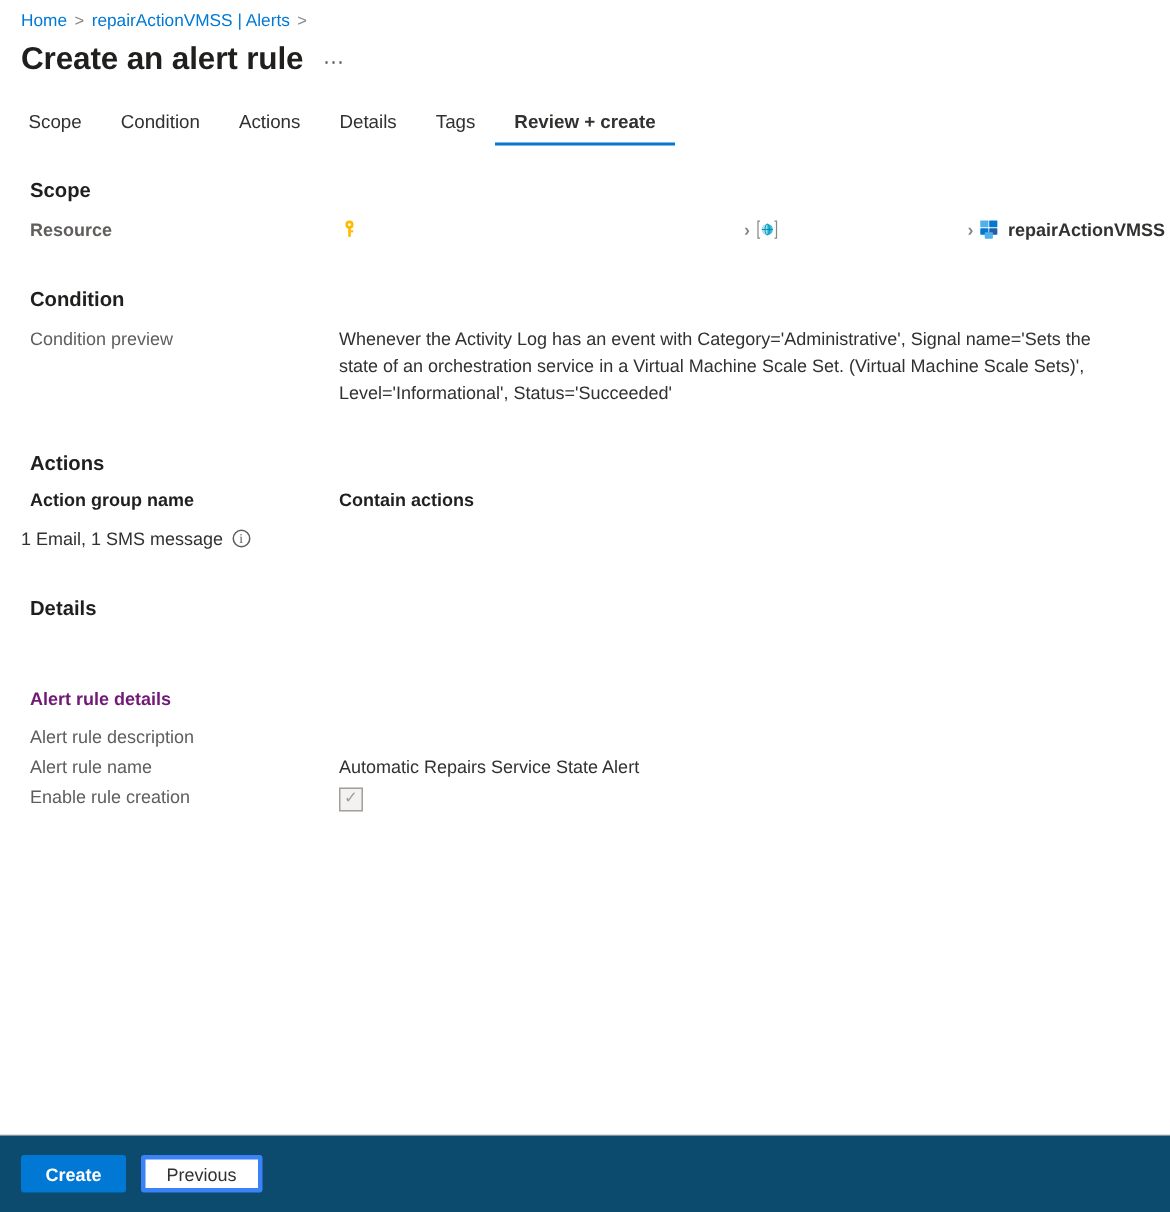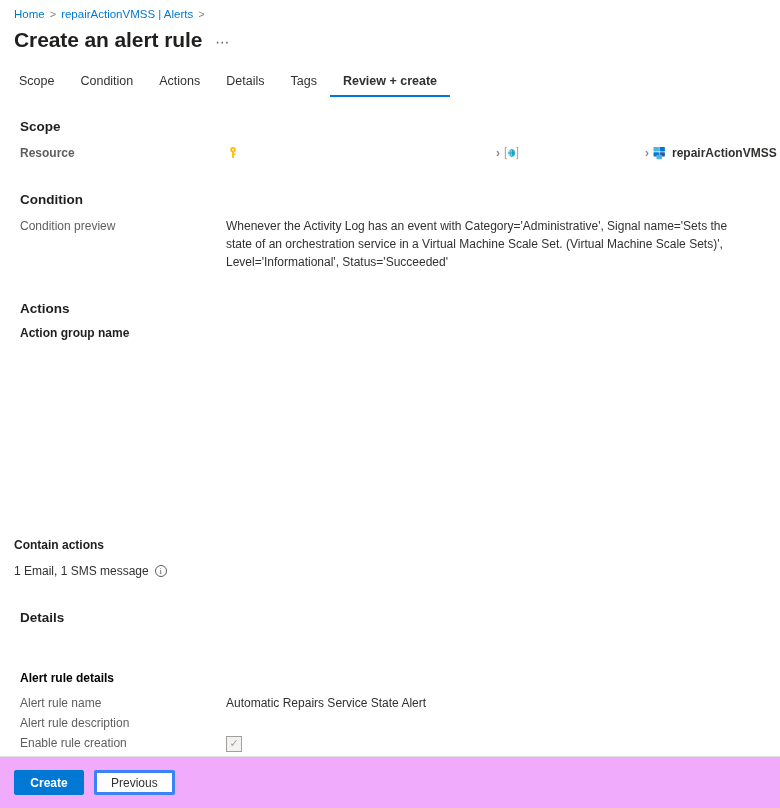--- a/index.html
+++ b/index.html
@@ -80,49 +80,49 @@
   .res-chev { color: #8a8886; font-size: 12px; padding: 0 4px; }
   .spacer-sub { width: 246px; }
   .spacer-rg  { width: 116px; }
 
   .icon { display: inline-flex; align-items: center; justify-content: center; }
 
   
   .cond-text { max-width: 520px; }
 
   
-  .act-head { display: flex; font-size: 12px; font-weight: 700; color: #201f1e; margin-bottom: 12px; flex-direction: column; }
+  .act-head { display: flex; font-size: 12px; font-weight: 700; color: #201f1e; margin-bottom: 12px; }
   .act-row  { display: flex; font-size: 12px; color: #323130; align-items: center; }
   .act-c1 { width: 212px; flex: 0 0 212px; padding-left: 6px; }
   .act-c2 { display: flex; align-items: center; gap: 6px; }
 
   .info-icon {
     width: 12px; height: 12px; border-radius: 50%;
     border: 1px solid #605e5c; color: #605e5c;
     font-size: 9px; line-height: 10px; text-align: center;
     font-family: "Liberation Serif", serif; cursor: pointer;
     display: inline-block;
   }
 
   .sub-head {
-    font-size: 12px; font-weight: 700; color: #000000;
+    font-size: 12px; font-weight: 700; color: #701a75;
     margin: 0 0 9px 6px;
   }
 
   .checkbox {
     width: 16px; height: 16px; border: 1px solid #a19f9d;
     background: #f3f2f1; display: inline-flex;
     align-items: center; justify-content: center;
     color: #a19f9d; font-size: 11px; line-height: 1;
   }
 
   
   .footer {
     position: absolute; left: 0; bottom: 0; width: 780px; height: 52px;
-    border-top: 1px solid #e1dfdd; background: #f0abfc;
+    border-top: 1px solid #e1dfdd; background: #0c4a6e;
     display: flex; align-items: center; gap: 10px; padding-left: 14px;
   }
   .btn {
     font-family: "Liberation Sans", sans-serif;
     font-size: 12px; height: 25px; min-width: 70px;
     border-radius: 2px; cursor: pointer; padding: 0 14px;
   }
   .btn-primary { background: #0078d4; color: #fff; border: 1px solid #0078d4; font-weight: 600; }
   .btn-default { background: #fff; color: #323130; border: 3px solid #3b82f6; }
 </style>
@@ -223,27 +223,27 @@
         <span>1 Email, 1 SMS message</span>
         <span class="info-icon">i</span>
       </div>
     </div>
 
     <div class="section-head sp2" style="margin-top:32px;">Details</div>
 
     <div class="sub-head" style="margin-top:46px;">Alert rule details</div>
 
     <div class="row" style="margin-bottom:2px;">
+      <div class="row-label">Alert rule description</div>
+      <div class="row-value"></div>
+    </div>
+
+    <div class="row" style="margin-bottom:2px;">
       <div class="row-label">Alert rule name</div>
       <div class="row-value">Automatic Repairs Service State Alert</div>
-    </div>
-
-    <div class="row" style="margin-bottom:2px;">
-      <div class="row-label">Alert rule description</div>
-      <div class="row-value"></div>
     </div>
 
     <div class="row" style="align-items:center; margin-top:2px;">
       <div class="row-label">Enable rule creation</div>
       <div class="row-value">
         <span class="checkbox">✓</span>
       </div>
     </div>
 
   </div>

